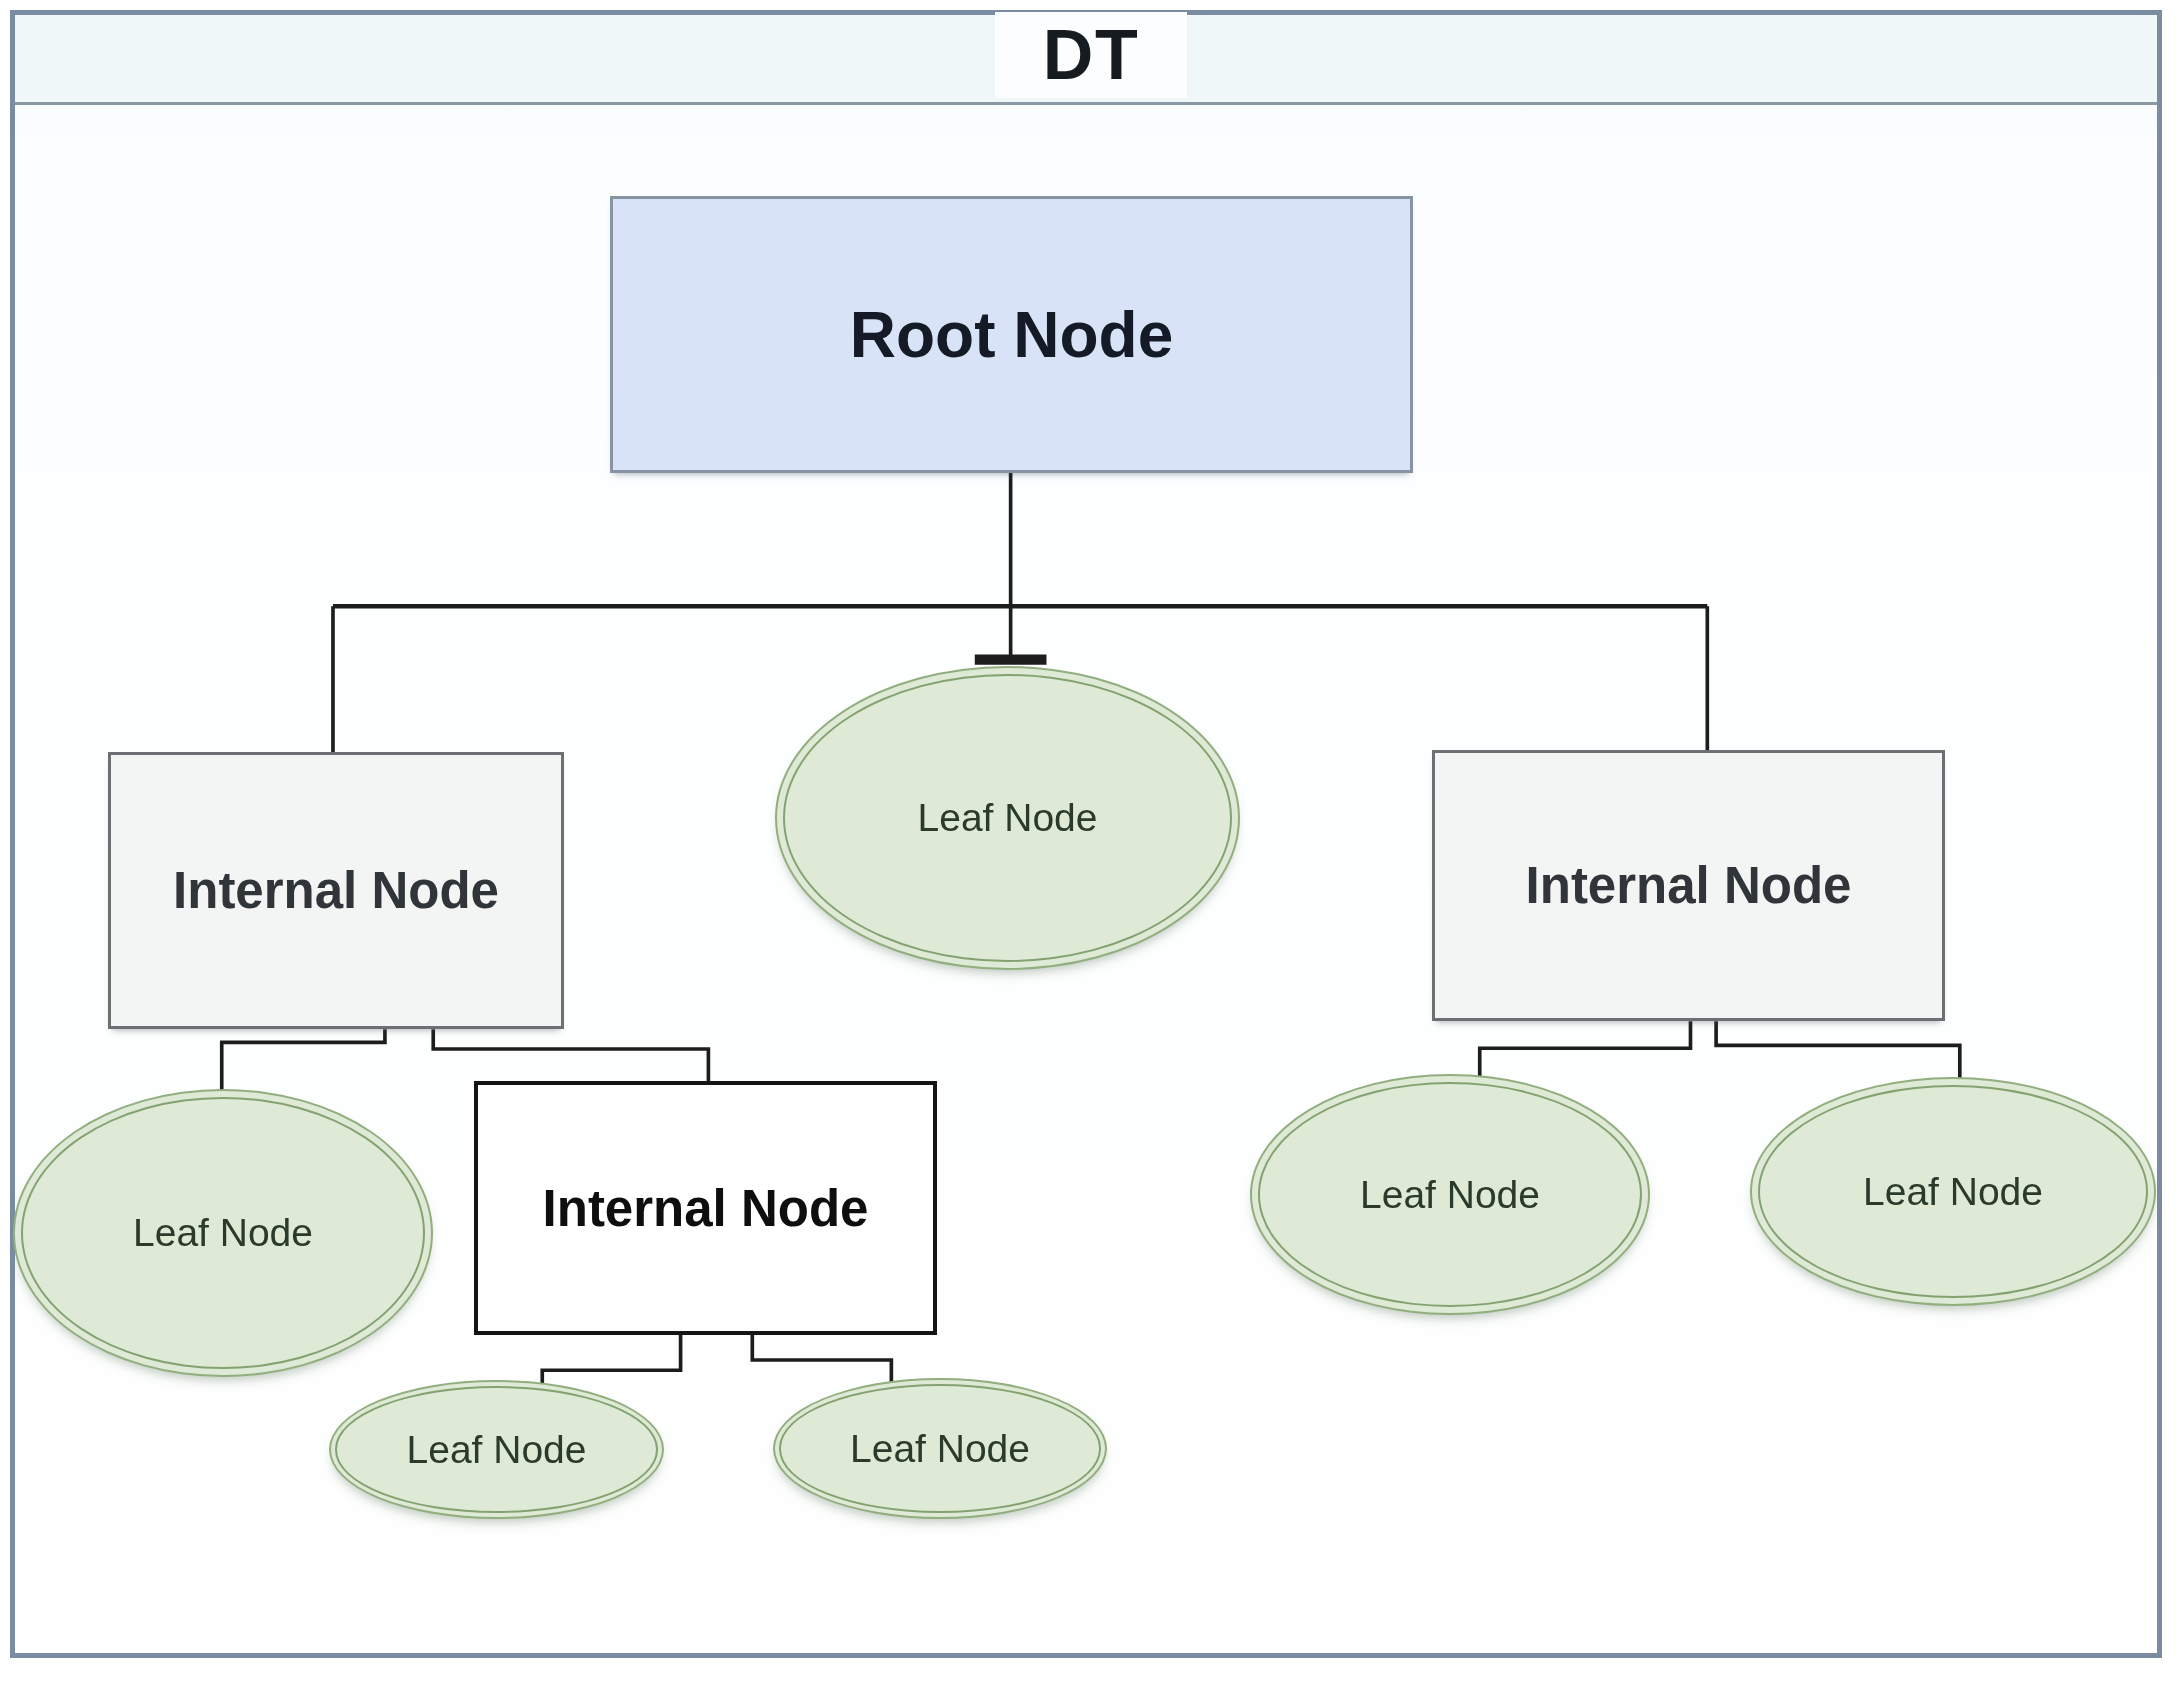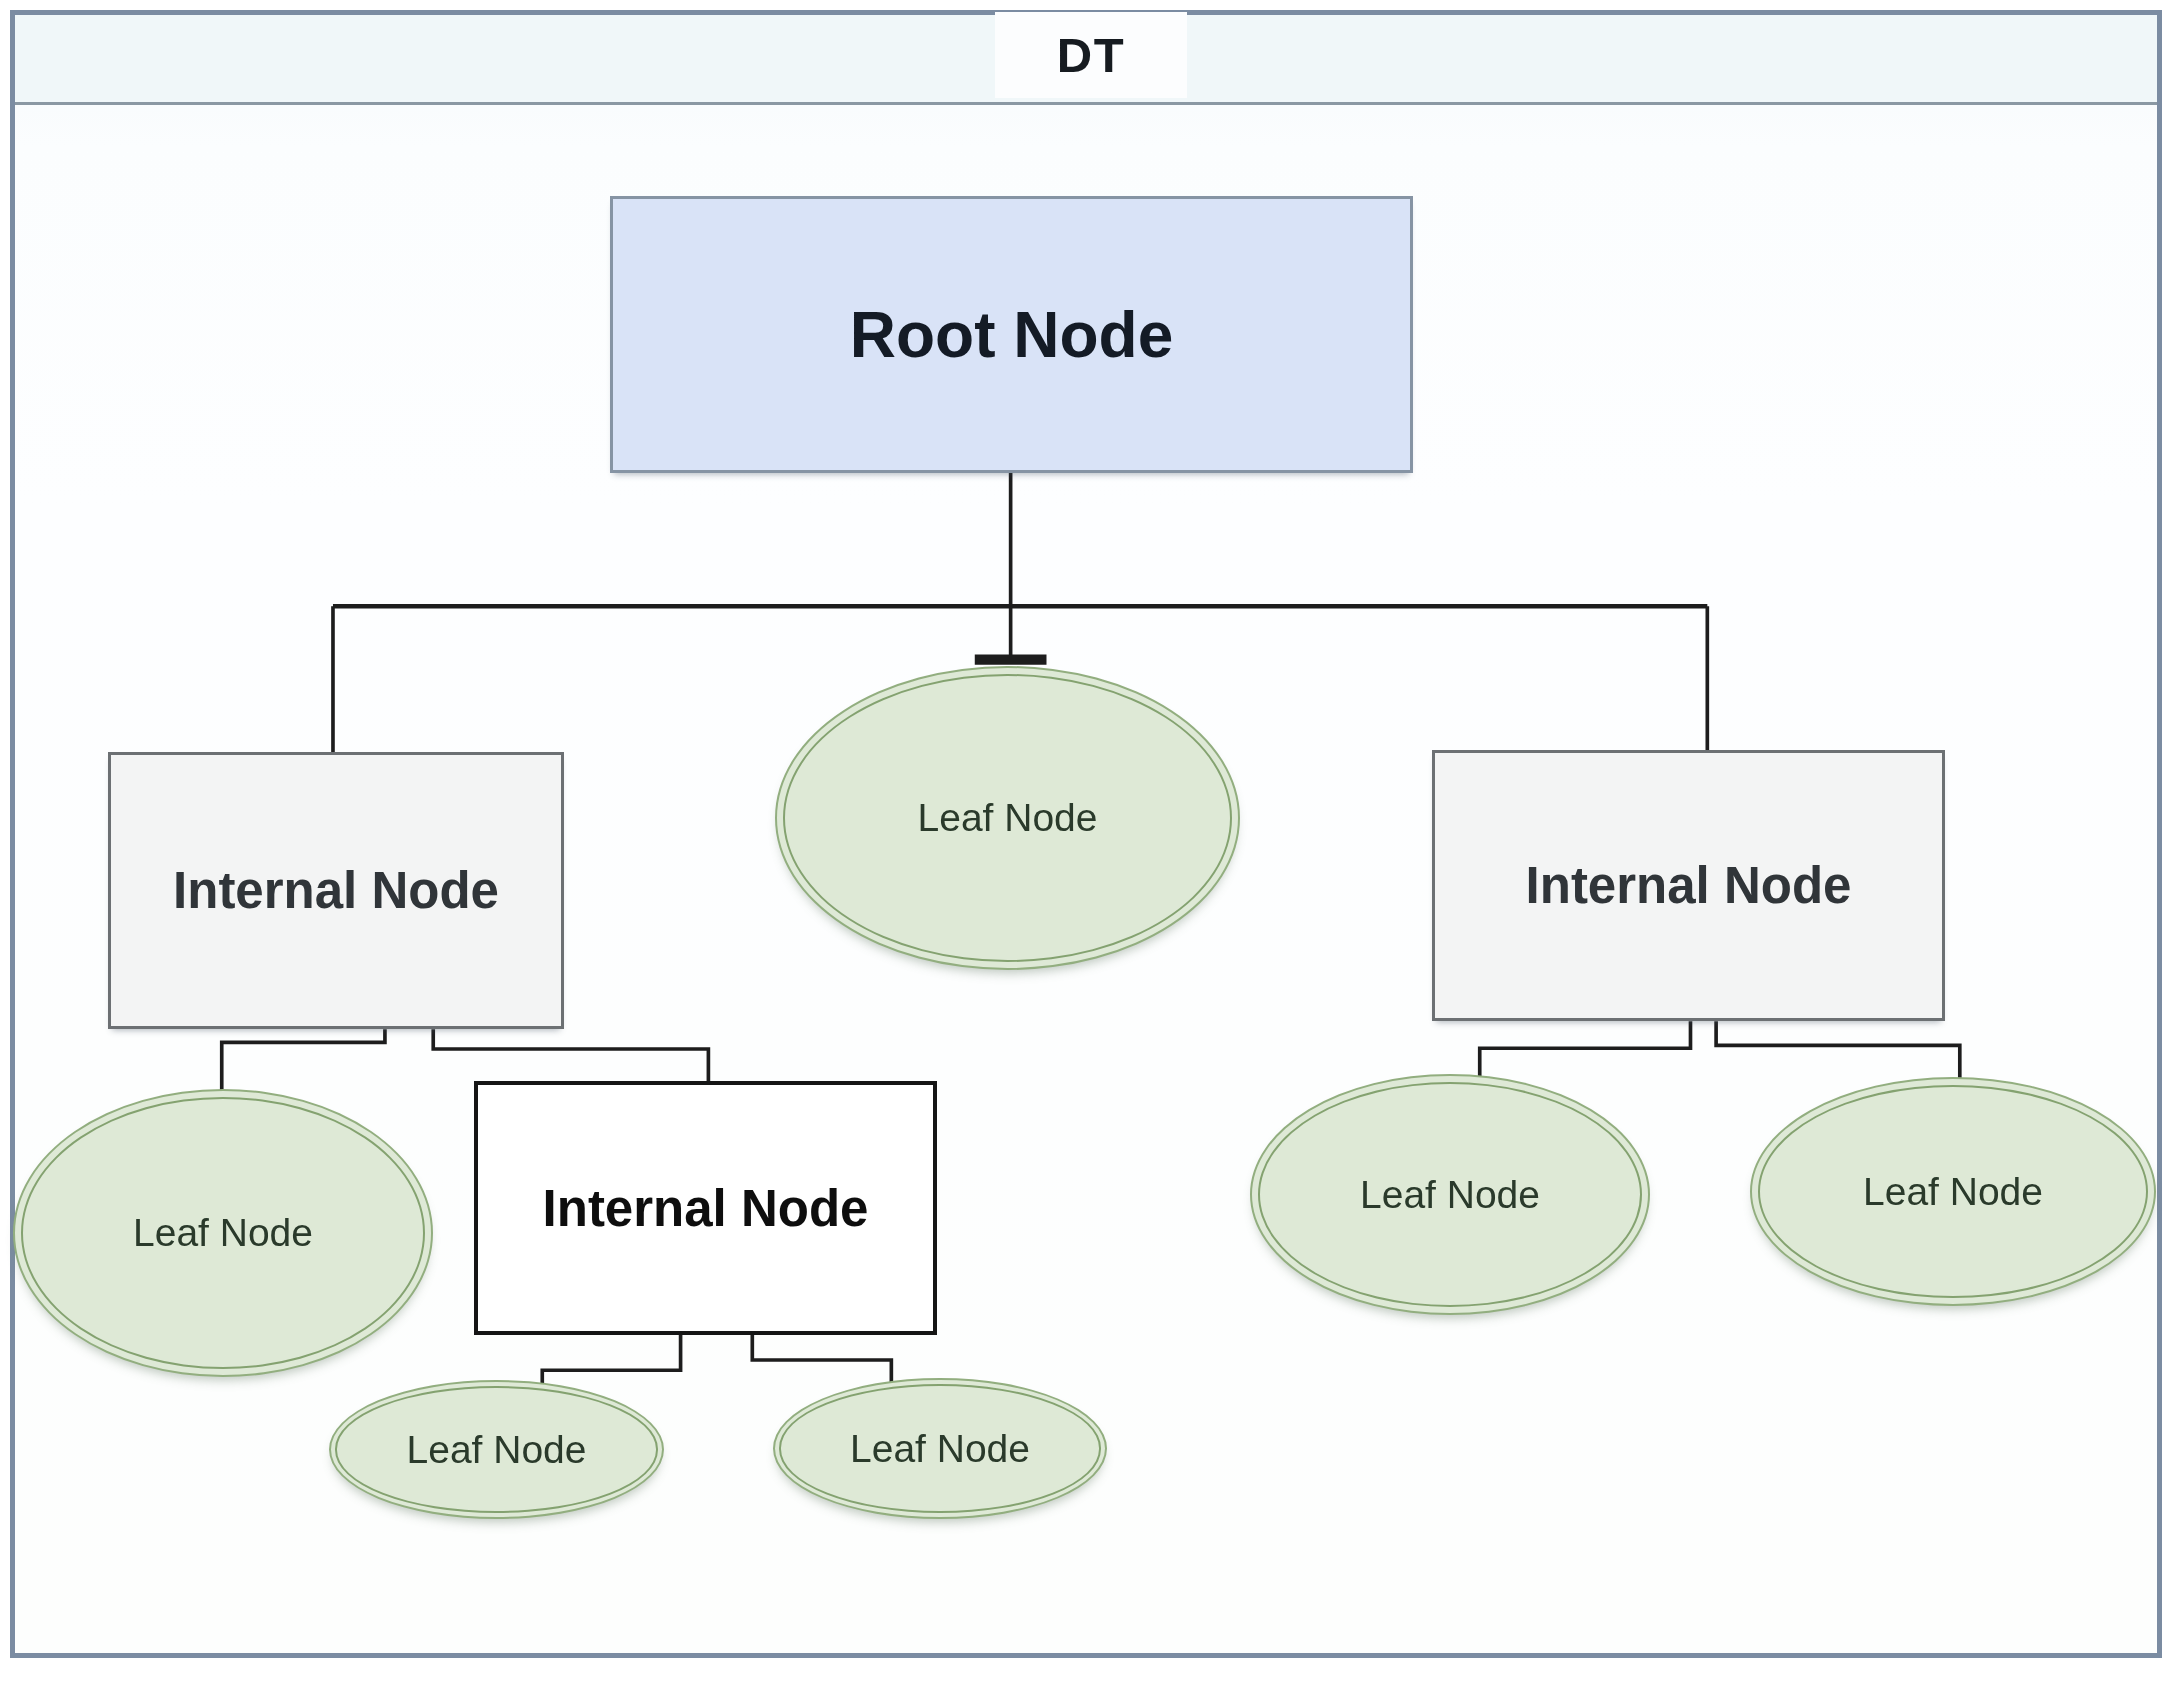--- a/index.html
+++ b/index.html
@@ -25,21 +25,21 @@
     position:absolute;left:10.2px;top:10.2px;width:2152px;height:1648px;
     border:5.1px solid var(--frame-border);
     background:linear-gradient(180deg,#f4f9fb 0%,#fbfdfe 8%,#fdfeff 30%,#fdfefd 100%);
   }
   .top-band{position:absolute;left:15.4px;top:15.4px;width:2142px;height:87px;background:#f0f7f9;}
   .header-line{position:absolute;left:15.4px;top:102px;width:2142px;height:2.9px;background:var(--header-line);z-index:2;}
   .title{
     position:absolute;left:995px;top:11.7px;width:192px;height:86px;z-index:3;
     display:flex;align-items:center;justify-content:center;
     background:#fcfdfe;
-    font-size:49px;font-weight:bold;color:#161b20;letter-spacing:1.5px;
+    font-size:70px;font-weight:bold;color:#161b20;letter-spacing:1.5px;
   }
   .connector-layer{position:absolute;left:0;top:0;width:2183px;height:1683px;z-index:1;pointer-events:none;}
   .connector-layer path{stroke:var(--connector);fill:none;}
   .node{
     position:absolute;z-index:2;
     display:flex;align-items:center;justify-content:center;text-align:left;
   }
   .rect-node{box-shadow:0 4.4px 6.6px -3.7px rgba(70,85,100,.45);}
   .node-root{
     left:610px;top:196px;width:803px;height:277px;

